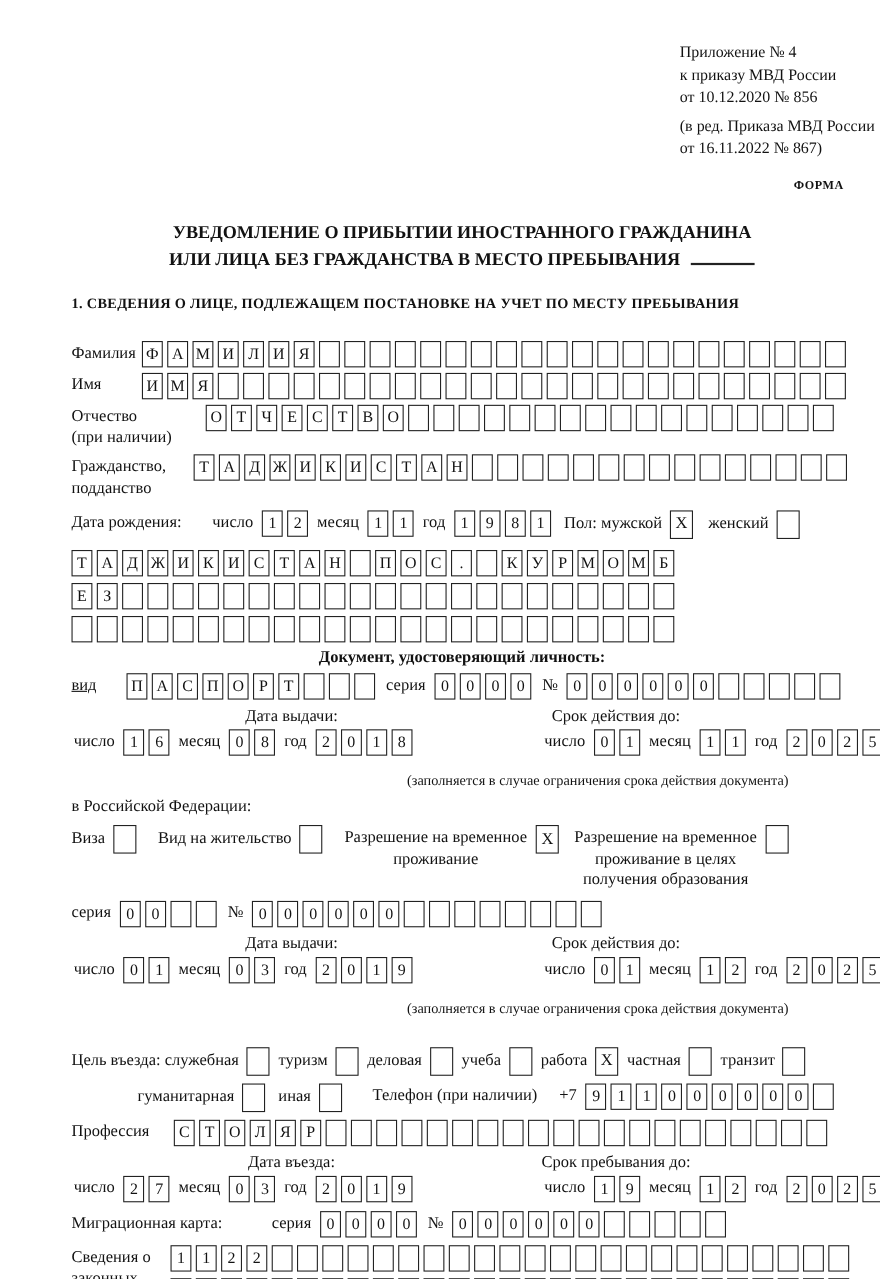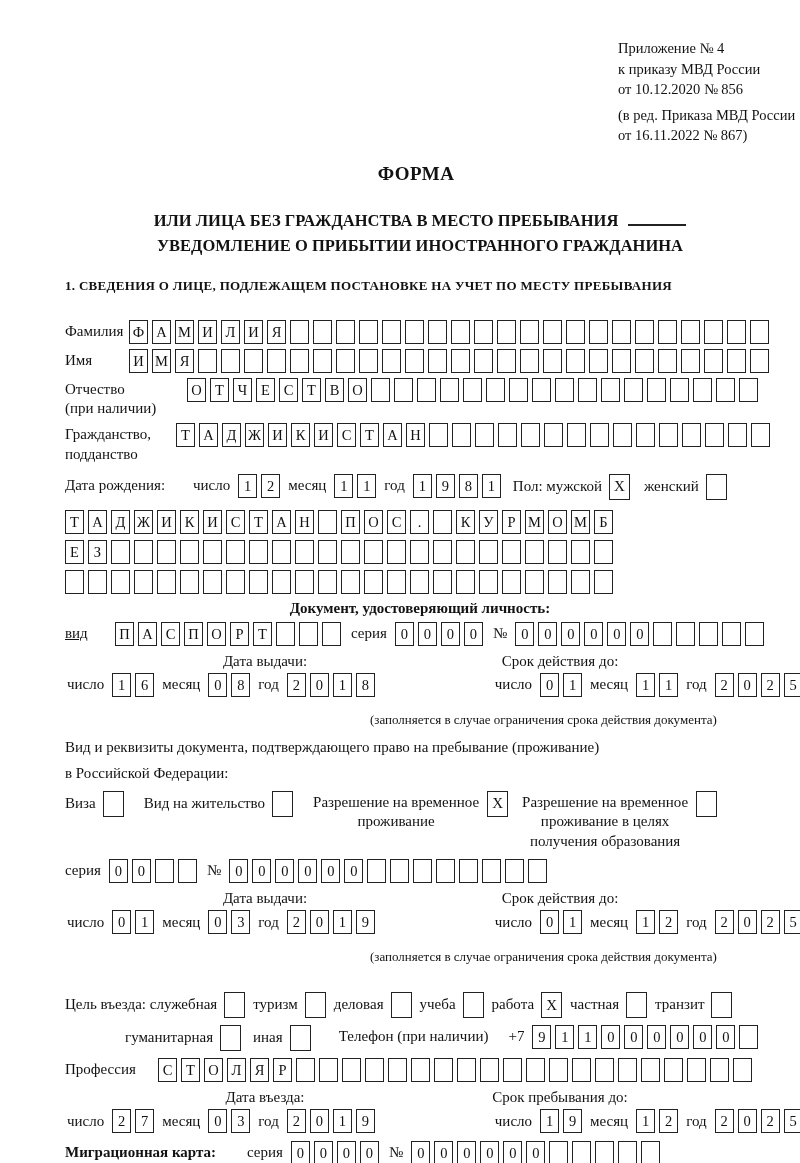--- a/index.html
+++ b/index.html
@@ -5,32 +5,32 @@
   html,body{margin:0;padding:0;background:#fff;}
   .page{
     position:relative; width:800px; height:1163px; box-sizing:border-box;
     padding:38px 25px 0 65px; overflow:hidden;
     font-family:"Liberation Serif","DejaVu Serif",serif; color:#121212; background:#ffffff;
     font-size:15px;
   }
   
   .annex{width:200px; margin-left:553px; font-size:14.5px; line-height:1.42;}
   .annex .gap{height:5px;}
-  .forma{text-align:center; font-weight:bold; font-size:19px; margin:17px 8px 0 0; letter-spacing:0.5px;}
+  .forma{text-align:right; font-weight:bold; font-size:11px; margin:17px 8px 0 0; letter-spacing:0.5px;}
   
   .title{margin-top:23px; text-align:center; font-weight:bold; font-size:16.5px; line-height:1.55;}
   .blank-line{display:inline-block; width:58px; border-bottom:2px solid #222; margin-left:10px; vertical-align:baseline;}
   .sect{margin-top:19px; font-weight:bold; font-size:13px; letter-spacing:0.3px; white-space:nowrap;}
   
   .frow{display:flex; align-items:flex-start; margin-top:5px;}
   .frow.mt10{margin-top:10px;}
   .flabel{flex:0 0 auto; line-height:1.28; padding-top:2px;}
   .flabel div{white-space:nowrap;}
   .lw64{width:64px;} .lw122{width:122px;} .lw111{width:111px;} .lw132{width:132px;}
-  .lw50{width:50px;text-decoration:underline;} .lw93{width:93px;} .lw90{width:90px;} .lw118{width:118px;} .lw150{width:152px;font-weight:bold;}
+  .lw50{width:50px;text-decoration:underline;} .lw93{width:93px;} .lw90{width:90px;} .lw118{width:118px;} .lw150{width:152px;}
   
   .cells{display:inline-flex; gap:4px; flex:0 0 auto;}
   .cell{
     width:19px; height:24px; box-sizing:border-box; border:1.7px solid #222;
     display:inline-flex; align-items:center; justify-content:center;
     font-size:14.5px; line-height:1; background:#fff;
   }
   .cb .cell{width:21px; height:26px; font-size:15px;}
   .stack{display:flex; flex-direction:column; gap:6px;}
   
@@ -65,22 +65,22 @@
     <div>к приказу МВД России</div>
     <div>от 10.12.2020 № 856</div>
     <div class="gap"></div>
     <div>(в ред. Приказа МВД России</div>
     <div>от 16.11.2022 № 867)</div>
   </div>
 
   <div class="forma">ФОРМА</div>
 
   <div class="title">
+    <div>УВЕДОМЛЕНИЕ О ПРИБЫТИИ ИНОСТРАННОГО ГРАЖДАНИНА</div>
     <div><span>ИЛИ ЛИЦА БЕЗ ГРАЖДАНСТВА В МЕСТО ПРЕБЫВАНИЯ</span><span class="blank-line"></span></div>
-    <div>УВЕДОМЛЕНИЕ О ПРИБЫТИИ ИНОСТРАННОГО ГРАЖДАНИНА</div>
   </div>
 
   <div class="sect">1. СВЕДЕНИЯ О ЛИЦЕ, ПОДЛЕЖАЩЕМ ПОСТАНОВКЕ НА УЧЕТ ПО МЕСТУ ПРЕБЫВАНИЯ</div>
 
   <div class="frow" style="margin-top:26px;">
     <span class="flabel lw64">Фамилия</span>
     <span class="cells">
         <span class="cell">Ф</span>
         <span class="cell">А</span>
         <span class="cell">М</span>
@@ -413,21 +413,20 @@
           <span class="cell">2</span>
           <span class="cell">0</span>
           <span class="cell">2</span>
           <span class="cell">5</span>
         </span>
     </span>
   </div>
 
   <div class="note">(заполняется в случае ограничения срока действия документа)</div>
 
-  <div class="plain">Вид и реквизиты документа, подтверждающего право на пребывание (проживание)</div>
   <div class="plain" style="margin-top:4px;">в Российской Федерации:</div>
 
   <div class="frow" style="margin-top:6px;">
     <span class="opt">
       <span class="txt">Виза</span>
       <span class="cells cb">
           <span class="cell"></span>
         </span>
     </span>
     <span class="opt ml20">

